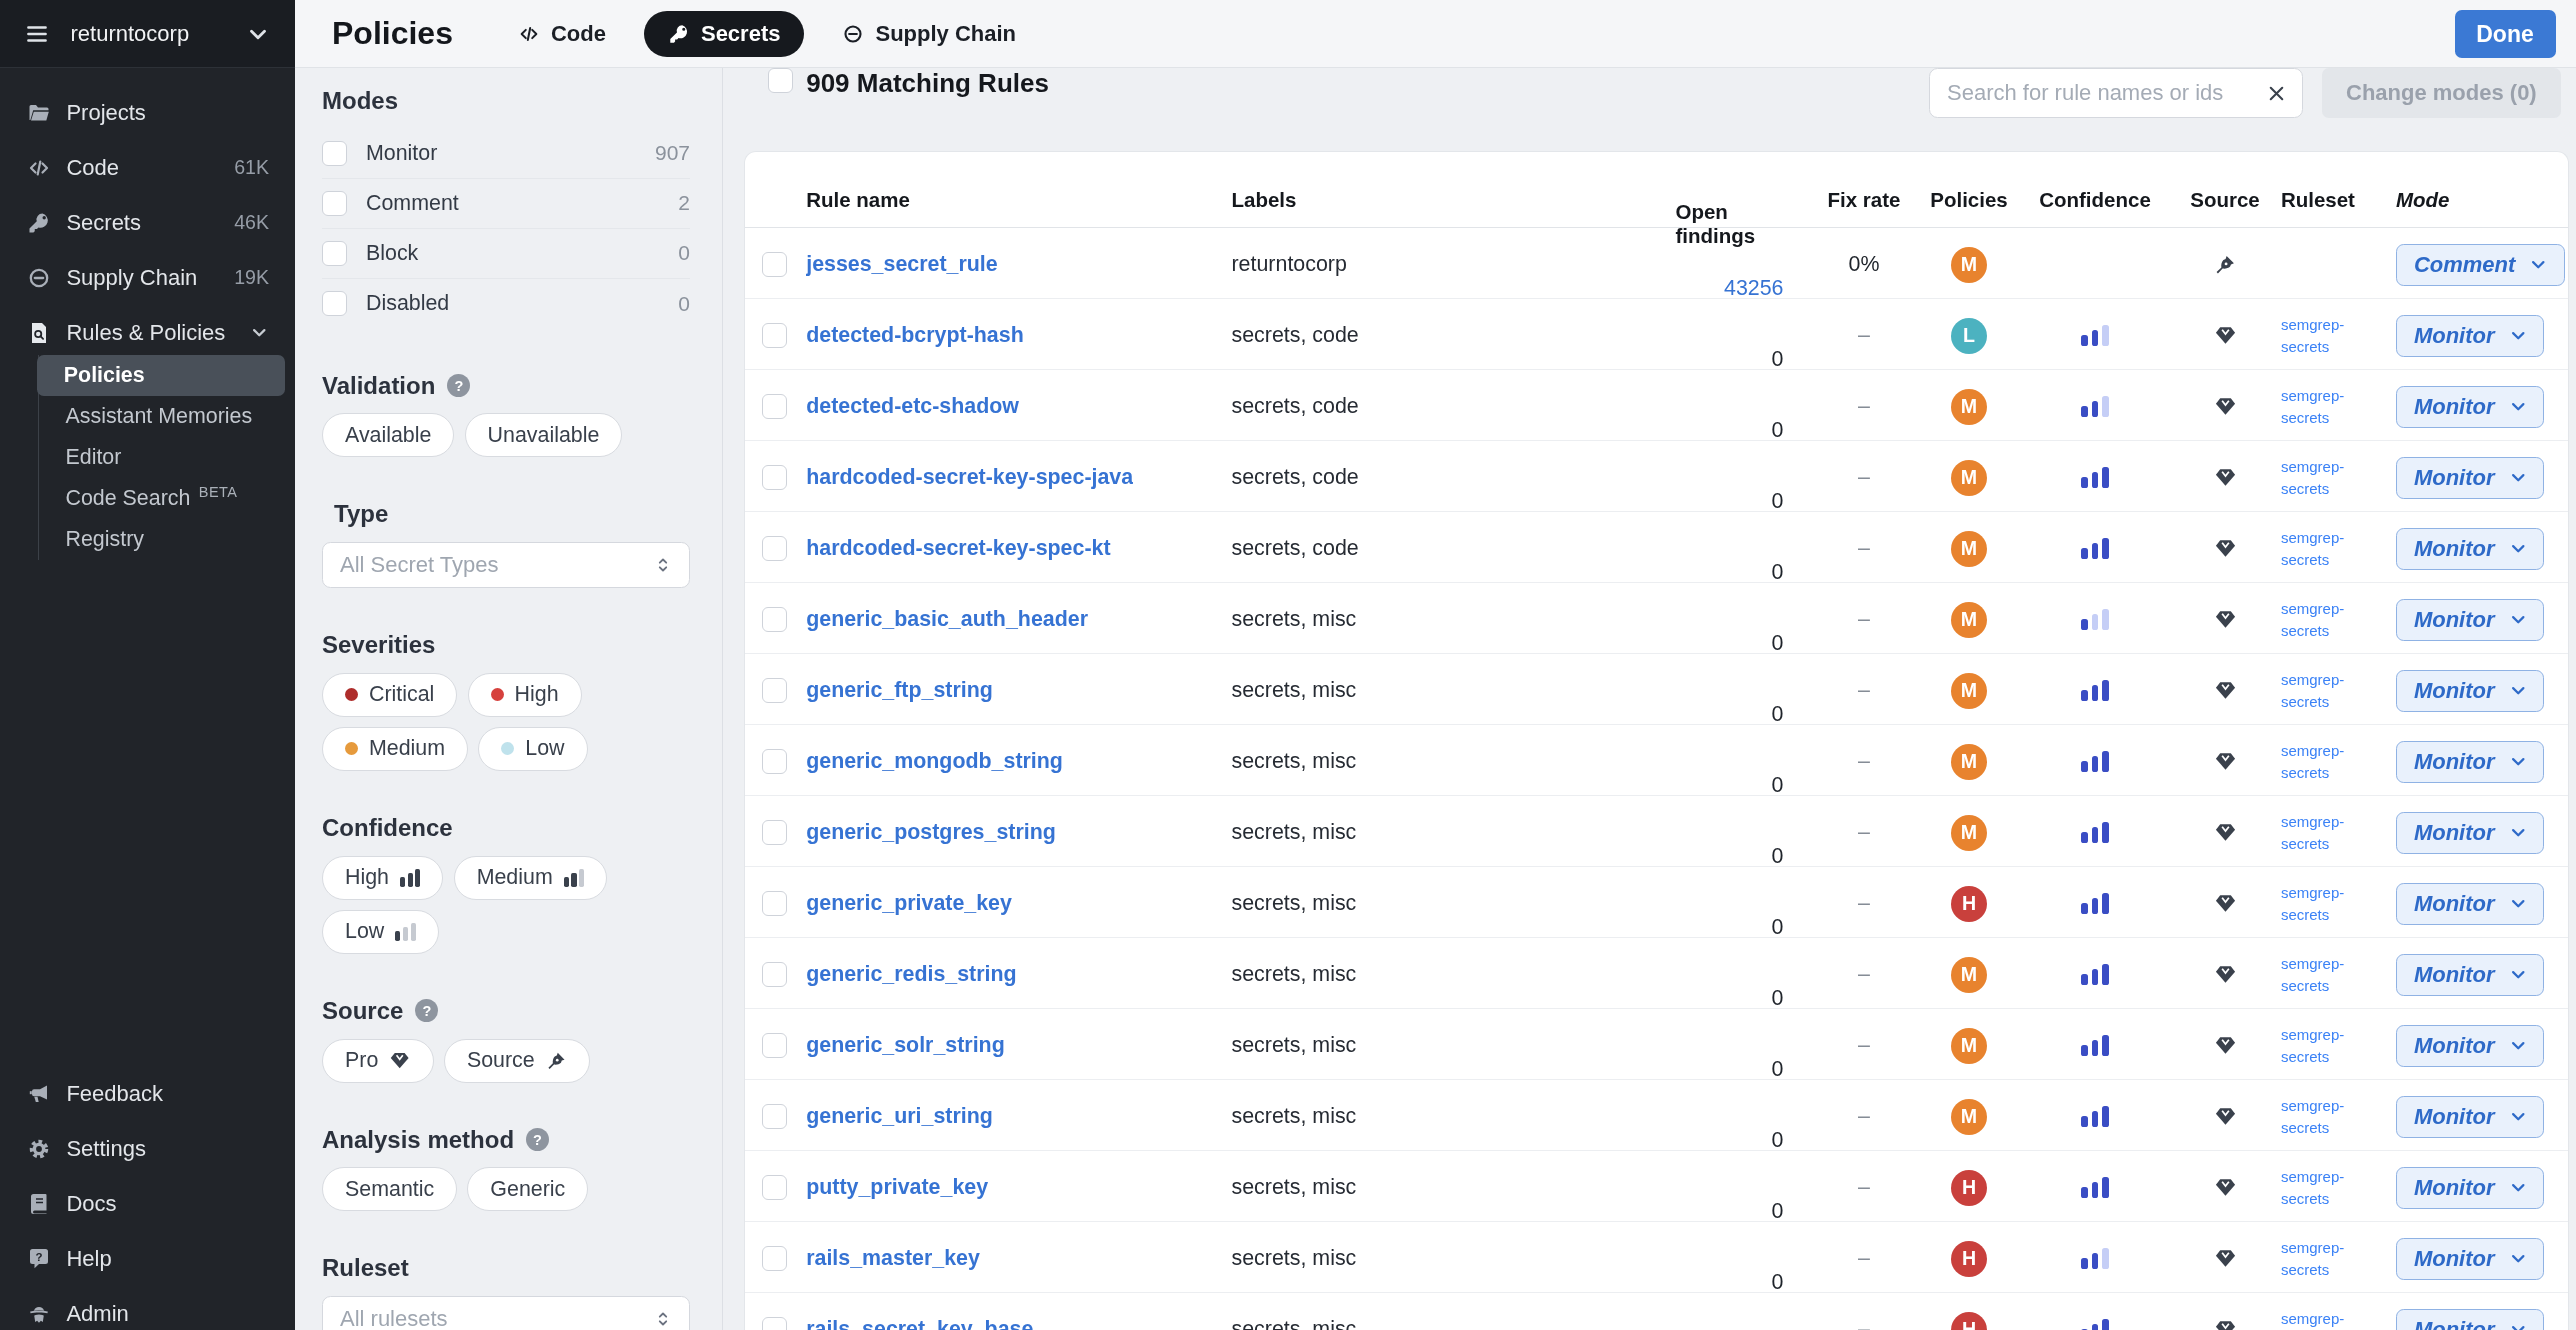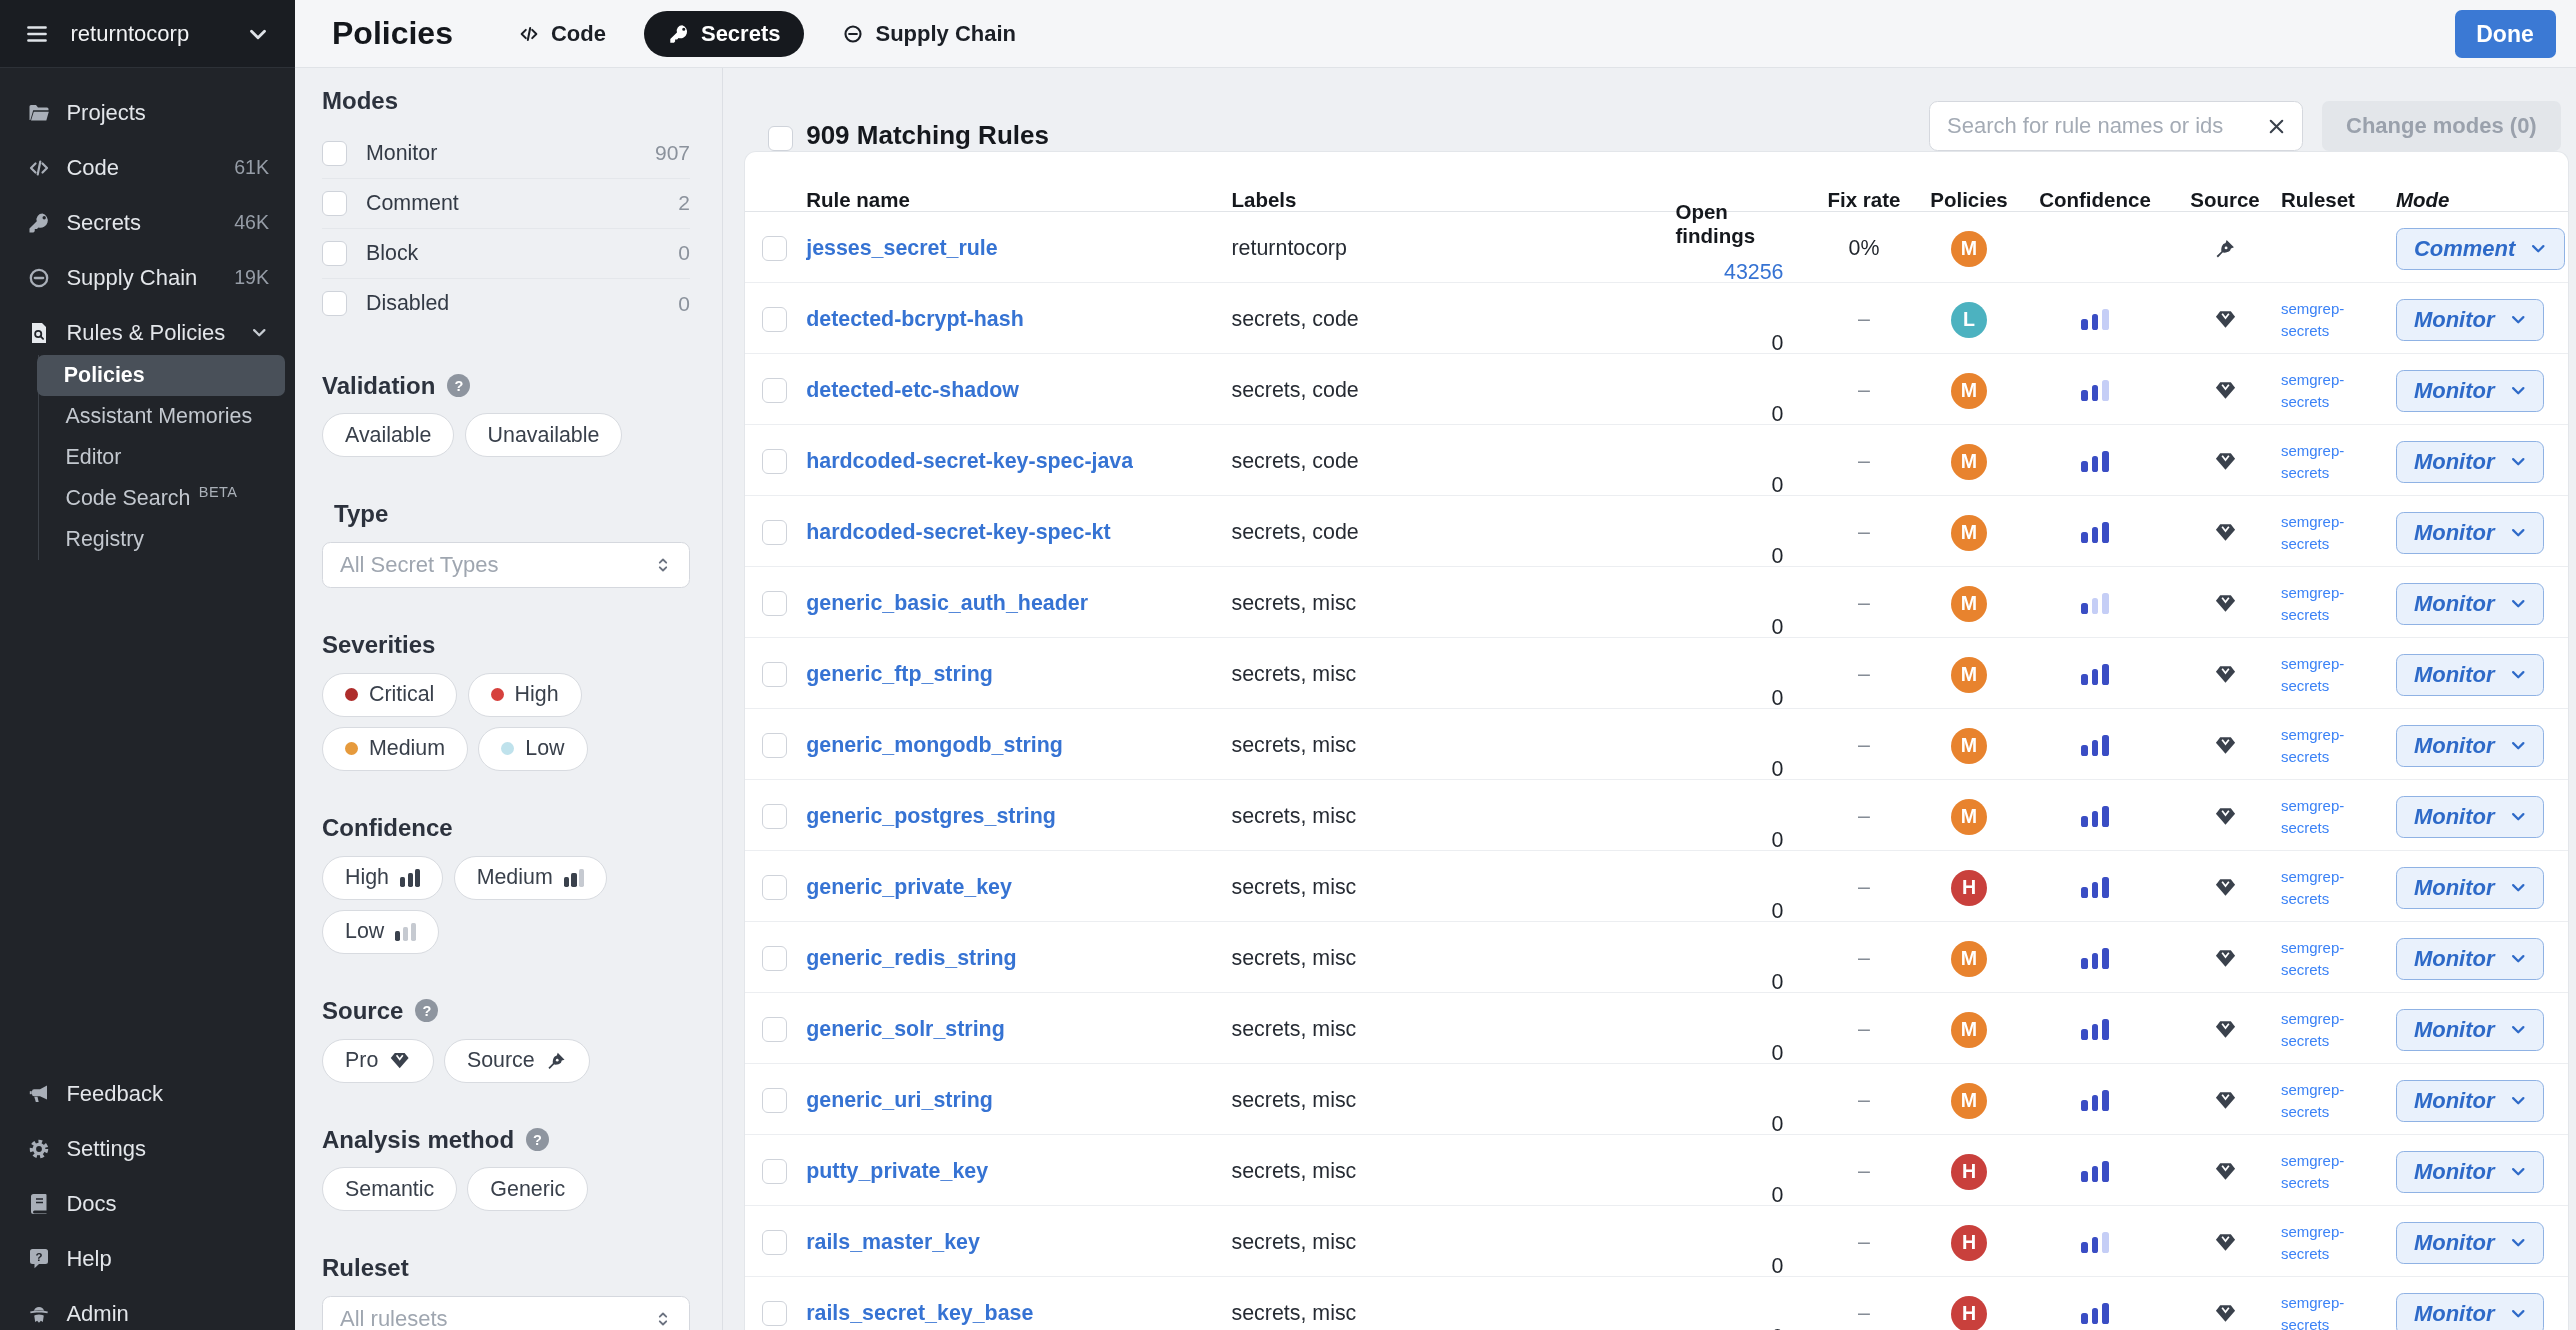--- a/index.html
+++ b/index.html
@@ -56,32 +56,32 @@
   .bars { display:inline-flex; align-items:flex-end; gap:2.6px; }
   .bars i { display:block; width:5.1px; border-radius:1.7px; }
   .bars i:nth-child(1){ height:9.4px; } .bars i:nth-child(2){ height:13.7px; } .bars i:nth-child(3){ height:18px; }
   .pill .icn { font-size:21.4px; color:#3a414c; }
   .select { height:46px; background:#fff; border:0.9px solid #d5d8de; border-radius:8.5px; display:flex; align-items:center; padding:0 15.4px 0 17px; cursor:pointer; }
   .select .ph { font-size:22px; color:#9fa6b0; flex:1; }
   .select .icn { font-size:22px; color:#6b7280; }
 
   
   .table-area { flex:1; min-width:0; display:flex; flex-direction:column; padding:0 6.8px 0 20.5px; }
-  .table-head { height:83px; flex-shrink:0; display:flex; align-items:flex-end; }
+  .table-head { height:83px; flex-shrink:0; display:flex; align-items:flex-start; }
   .table-head .cbx { margin-left:24px; }
   .t-heading { margin-left:13.7px; font-size:26px; font-weight:800; color:#15181d; }
   .search { margin-left:auto; width:374px; height:50px; background:#fff; border:0.9px solid #d5d8de; border-radius:8.5px; display:flex; align-items:center; padding:0 13.7px 0 17px; }
   .search input { flex:1; border:none; outline:none; font-size:22px; color:#2a3038; font-family:inherit; background:transparent; min-width:0; }
   .search input::placeholder { color:#a4abb5; }
   .search .icn { font-size:23px; color:#3a414c; cursor:pointer; }
   .change-modes { margin-left:19px; margin-right:8.5px; height:50px; padding:0 24px; background:#e3e6ea; color:#9aa1ac; font-size:22px; font-weight:600; border:none; border-radius:6.8px; font-family:inherit; cursor:not-allowed; }
 
   .card { flex:1; min-height:0; background:#fff; border:0.9px solid #e3e6ea; border-bottom:none; border-radius:12px 12px 0 0; display:flex; flex-direction:column; overflow:hidden; }
   .grid-row { display:grid; grid-template-columns:60px 401px 470px 120px 137px 73px 179px 81px 115px 1fr; align-items:center; }
-  .thead { height:60px; flex-shrink:0; border-bottom:0.9px solid #e1e4e8; font-size:20.5px; font-weight:bold; color:#15181d; }
+  .thead { height:76px; flex-shrink:0; border-bottom:0.9px solid #e1e4e8; font-size:20.5px; font-weight:bold; color:#15181d; }
   .tbody { flex:1; overflow:hidden; }
   .trow { height:71px; border-bottom:0.9px solid #eceef1; }
   .cell { display:flex; align-items:center; min-width:0; }
   .c-cb { justify-content:center; }
   .c-rule { padding-left:1.7px; }
   .c-labels { padding-left:26px; }
   .c-find { justify-content:flex-end; padding-right:12px;margin-top:48px; }
   .c-fix, .c-sev, .c-conf, .c-src { justify-content:center; }
   .c-rset { padding-left:15.4px; }
   .c-mode { padding-left:15.4px;font-style:italic; }

